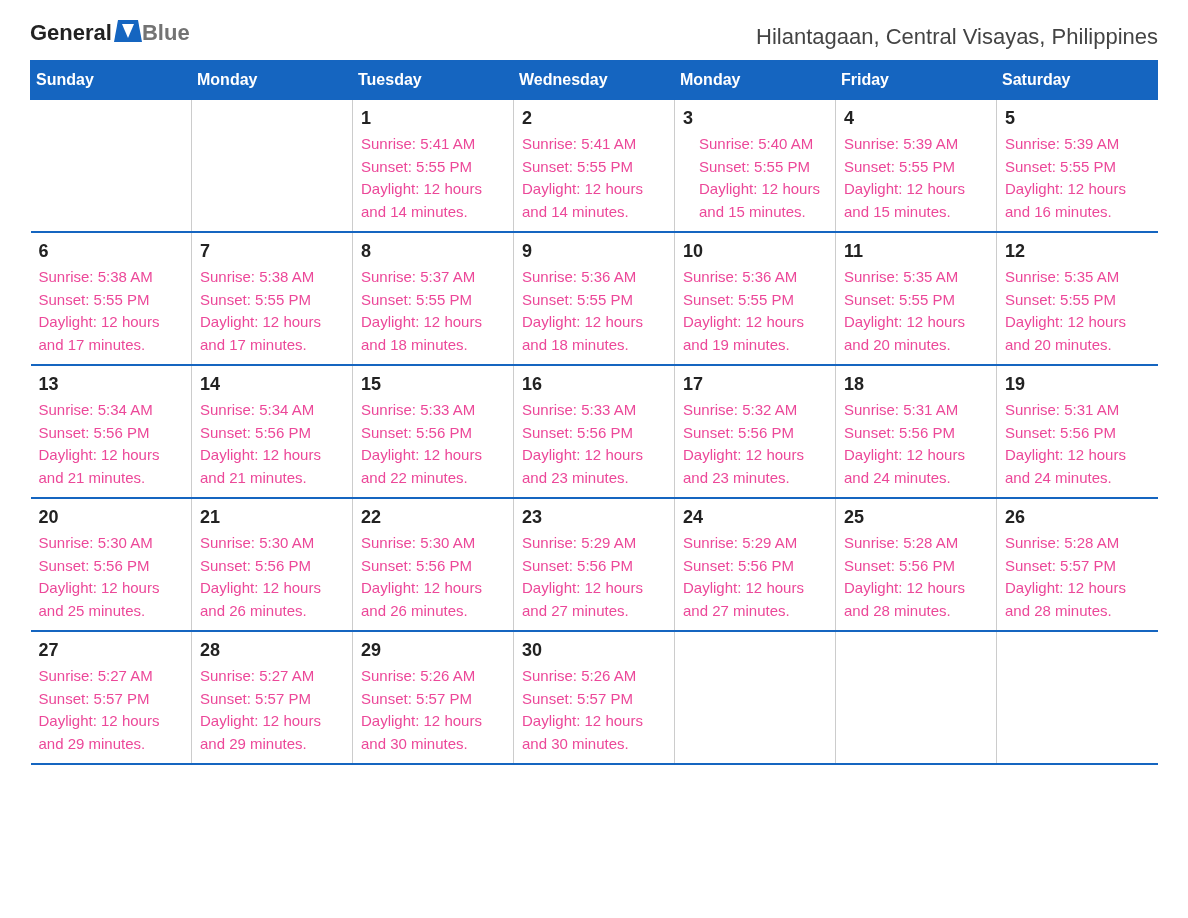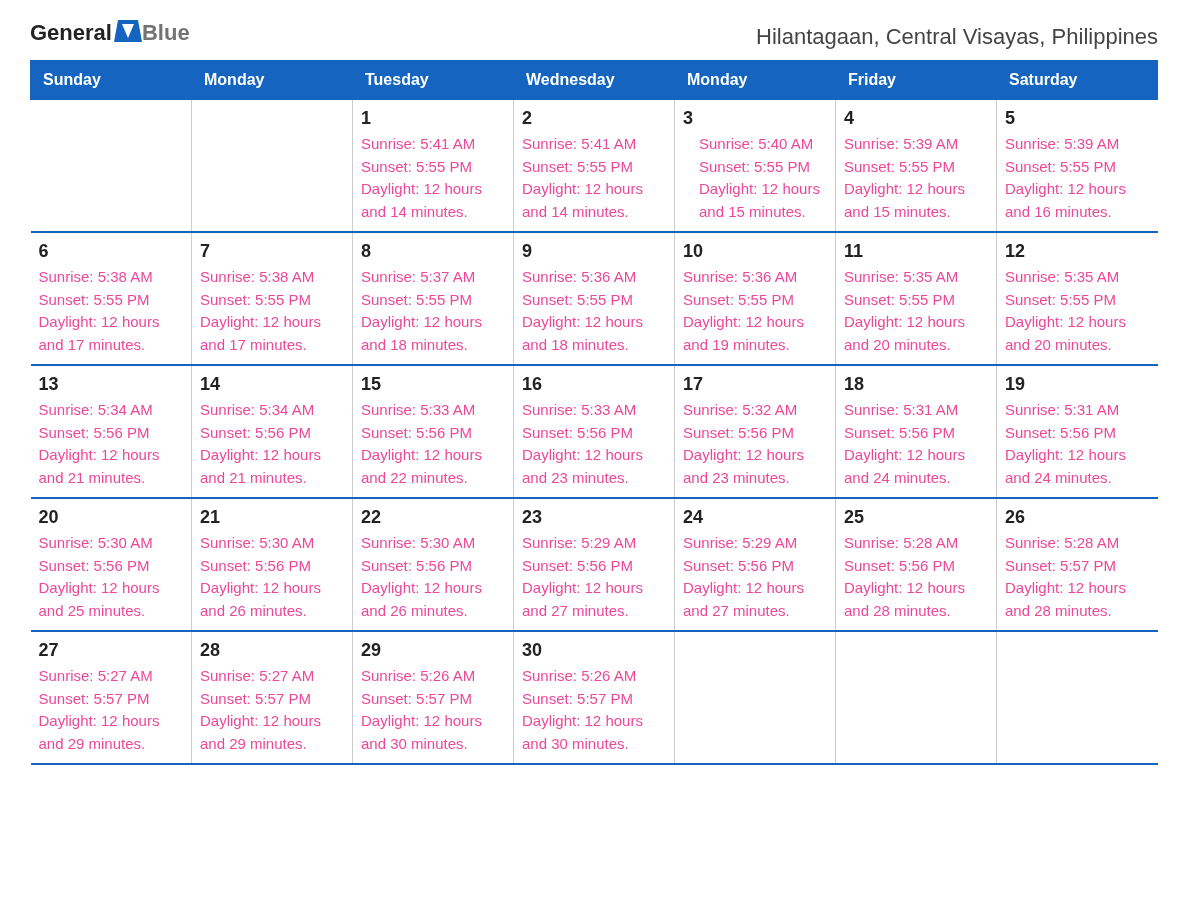--- a/index.html
+++ b/index.html
@@ -61,21 +61,21 @@
       border-collapse: collapse;
       margin-top: 10px;
     }
     .calendar thead tr {
       background-color: #1565c0;
     }
     .calendar thead th {
       color: #fff;
       font-size: 16px;
       font-weight: bold;
-      padding: 10px 12px;
+      padding: 10px 5px;
       text-align: left;
       border: 1px solid #1565c0;
     }
     .calendar tbody tr {
       border-bottom: 2px solid #1565c0;
     }
     .calendar tbody td {
       vertical-align: top;
       padding: 8px 8px;
       border-right: 1px solid #ccc;

